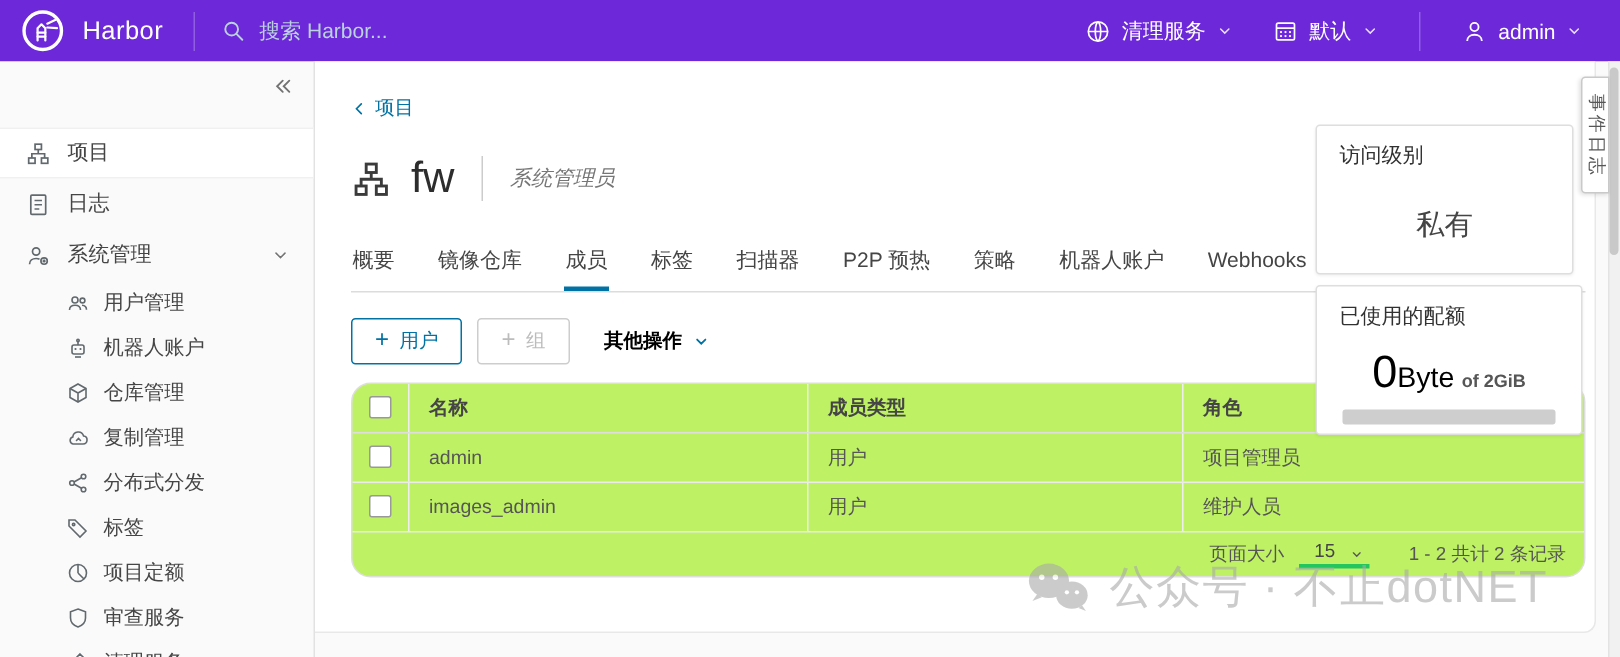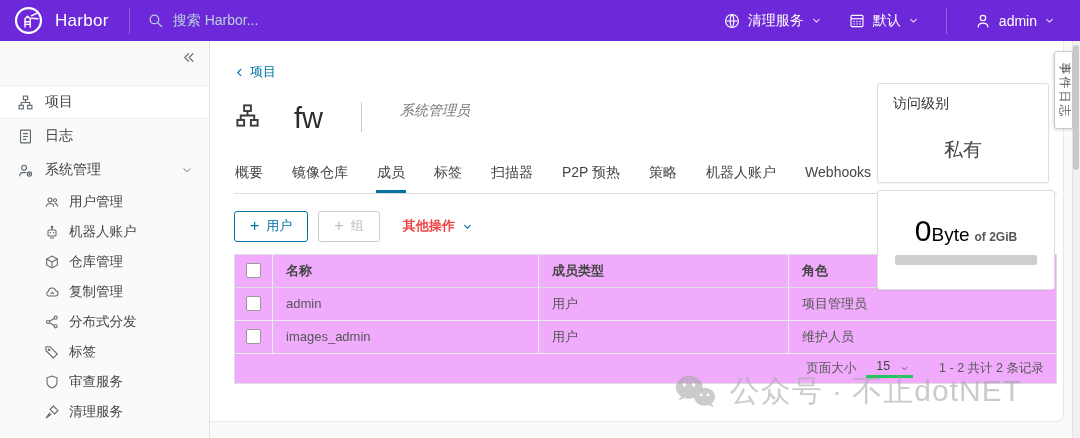--- a/index.html
+++ b/index.html
@@ -31,21 +31,21 @@
   .snav-sub .snav-item { height:30px; padding-left:44px; font-size:13.5px; gap:9px; }
   .sic { color:#61696e; flex:none; }
 
   
   .content-wrap { flex:1; position:relative; background:#fafafa; }
   .main-card { position:absolute; left:0; top:0; right:16px; bottom:16px; background:#fff;
                border-right:1px solid #e8e8e8; border-bottom:1px solid #e8e8e8;
                border-radius:0 0 8px 0; padding:0 6px 0 24px; overflow:hidden; }
 
   .breadcrumb { margin-top:22px; display:inline-flex; align-items:center; gap:5px; color:#0072a3; font-size:13px; cursor:pointer; }
-  .title-row { margin-top:20px; display:flex; align-items:flex-start;gap:20px; }
+  .title-row { margin-top:20px; display:flex; align-items:center; }
   .title-row .pname { font-size:29px; color:#2d2d2d; margin-left:13px; }
   .title-div { width:1px; height:30px; background:#ccc; margin:0 18px; }
   .prole { font-style:italic; font-size:14px; color:#767676; }
 
   
   .cards { position:absolute; top:42px; right:8px; display:flex; gap:7px;flex-direction:column; }
   .icard { width:172px; height:100px; background:#fff; border:1px solid #dedede; border-radius:3px;
            box-shadow:0 1px 2px rgba(0,0,0,.06); padding:11px 15px; }
   .icard.quota { width:178px; }
   .icard-title { font-size:14px; color:#313131; }
@@ -60,26 +60,26 @@
   .tabs { display:flex; gap:27px; margin-top:29px; border-bottom:1px solid #dcdcdc; font-size:14px; color:#454545; }
   .tab { padding:0 1px 8px; border-bottom:3px solid transparent; cursor:pointer; white-space:nowrap; }
   .tab.active { border-bottom-color:#0072a3; }
 
   
   .toolbar { margin-top:17px; display:flex; align-items:center; padding-right:40px; }
   .btn-outline { height:31px; padding:0 15px; border:1px solid #0072a3; color:#0072a3; border-radius:3px;
                  background:#fff; font-size:13px; display:inline-flex; align-items:center; gap:7px; cursor:pointer; }
   .btn-outline .plus { font-size:16px; font-weight:400; line-height:1; }
   .btn-outline.disabled { border-color:#cdcdcd; color:#bcbcbc; margin-left:10px; cursor:default; }
-  .dropdown-link { margin-left:23px; color:#ef4444; font-size:13px; font-weight:700; display:inline-flex; align-items:center; gap:7px; cursor:pointer; }
+  .dropdown-link { margin-left:23px; color:#000000; font-size:13px; font-weight:700; display:inline-flex; align-items:center; gap:7px; cursor:pointer; }
   .toolbar-right { margin-left:auto; display:flex; align-items:center; gap:9px; color:#767676; }
   .tr-sep { width:1px; height:18px; background:#ddd; }
 
   
-  .grid { margin-top:12px; border:1px solid #dedede; border-radius:1px; background:#f0abfc; }
+  .grid { margin-top:12px; border:1px solid #dedede; border-radius:13px; background:#bef264; }
   .dg-row { display:flex; align-items:center; height:33px; font-size:13px; }
   .dg-head { font-weight:700; color:#454545; border-bottom:1px solid #dedede; }
   .dg-body { color:#565656; border-bottom:1px solid #ebebeb; }
   .col-check { width:37px; display:flex; justify-content:center; align-items:center; align-self:stretch; }
   .cbx { width:15px; height:15px; border:1px solid #999; border-radius:2px; background:#fff; cursor:pointer; }
   .col-name { flex:1; padding-left:13px; align-self:stretch; display:flex; align-items:center; border-left:1px solid #eee; }
   .col-type { width:250px; padding-left:13px; align-self:stretch; display:flex; align-items:center; border-left:1px solid #eee; }
   .col-role { width:268px; padding-left:13px; align-self:stretch; display:flex; align-items:center; border-left:1px solid #eee; }
   .dg-foot { display:flex; justify-content:flex-end; align-items:center; height:29px; padding-right:12px;
              font-size:12.5px; color:#565656; gap:10px; }
@@ -89,21 +89,21 @@
 
   
   .scroll-track { position:absolute; top:0; right:0; bottom:0; width:8px; background:#f1f1f1; border-left:1px solid #e3e3e3; }
   .scroll-thumb { position:absolute; top:4px; right:1px; width:6px; height:125px; background:#c9c9c9; border-radius:3px; cursor:pointer; }
   .side-tab { position:absolute; top:10px; right:7px; width:19px; height:78px; background:#fff;
               border:1px solid #c9c9c9; border-radius:3px 0 0 3px; box-shadow:-1px 1px 3px rgba(0,0,0,.12);
               display:flex; align-items:center; justify-content:center; cursor:pointer; }
   .side-tab span { white-space:nowrap; transform:rotate(90deg); font-size:12px; color:#565656; letter-spacing:2px; }
 
   
-  .watermark { position:absolute; right:58px; bottom:26px; display:flex; align-items:center; gap:12px;
+  .watermark { position:absolute; right:48px; bottom:26px; display:flex; align-items:center; gap:12px;
                color:#a9a9a9; opacity:.6; font-size:30px; letter-spacing:1px; z-index:40; pointer-events:none; }
 </style>
 </head>
 <body>
 
 <header class="navbar">
   <div class="brand">
     <span>
       <svg width="31" height="31" viewBox="0 0 36 36" fill="none" stroke="#fff" stroke-linecap="round" stroke-linejoin="round">
         <circle cx="18" cy="18" r="14.5" stroke-width="2.6"></circle>
@@ -277,20 +277,29 @@
             <svg width="16" height="16" viewBox="0 0 24 24" fill="none" stroke="currentColor" stroke-width="1.6">
               <path d="M3 10V4h6l11 11-6 6L3 10z"></path>
                 <circle cx="7.6" cy="8.6" r="1.2"></circle>
             </svg>
           </span>
           <span>标签</span>
         </div>
         <div class="snav-item">
           <span class="sic">
             <svg width="16" height="16" viewBox="0 0 24 24" fill="none" stroke="currentColor" stroke-width="1.6">
+              <circle cx="12" cy="12" r="8.5"></circle>
+                <path d="M12 12V3.5M12 12l6 6"></path>
+            </svg>
+          </span>
+          <span>项目定额</span>
+        </div>
+        <div class="snav-item">
+          <span class="sic">
+            <svg width="16" height="16" viewBox="0 0 24 24" fill="none" stroke="currentColor" stroke-width="1.6">
               <path d="M12 3l7.5 2.8v6.2c0 4.4-3 7.4-7.5 9-4.5-1.6-7.5-4.6-7.5-9V5.8L12 3z"></path>
             </svg>
           </span>
           <span>审查服务</span>
         </div>
         <div class="snav-item">
           <span class="sic">
             <svg width="16" height="16" viewBox="0 0 24 24" fill="none" stroke="currentColor" stroke-width="1.6">
               <path d="M14 3l7 7-5 5-7-7 5-5zM9 13l-6 8 8-6"></path>
             </svg>
@@ -326,20 +335,21 @@
         <span class="title-div"></span>
         <span class="prole">系统管理员</span>
       </div>
 
       <div class="cards">
         <div class="icard">
           <div class="icard-title">访问级别</div>
           <div class="access-val">私有</div>
         </div>
         <div class="icard quota">
+          <div class="icard-title">已使用的配额</div>
           <div class="quota-val">
             <span class="big">0</span><span class="mid">Byte</span><span class="small">of 2GiB</span>
           </div>
           <div class="quota-bar"></div>
         </div>
       </div>
 
       <div class="tabs">
         <span class="tab">概要</span>
         <span class="tab">镜像仓库</span>

